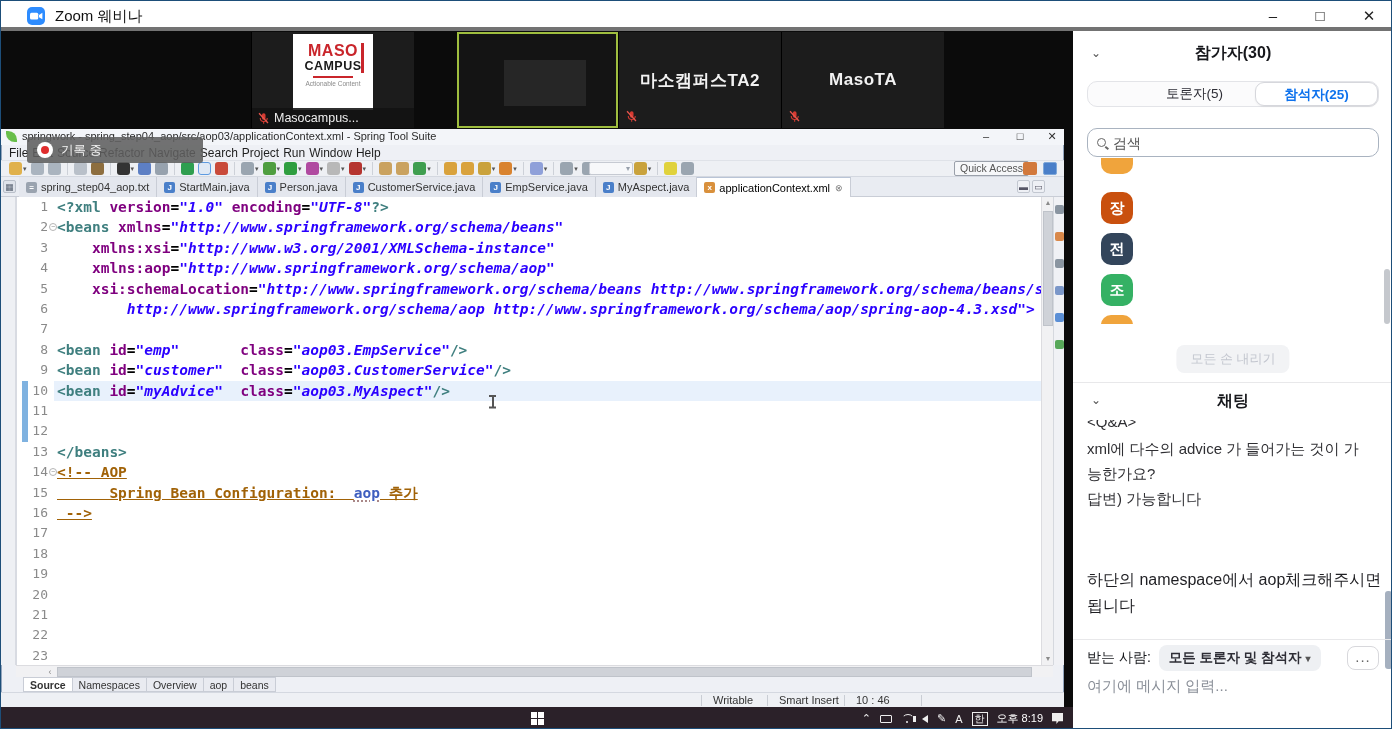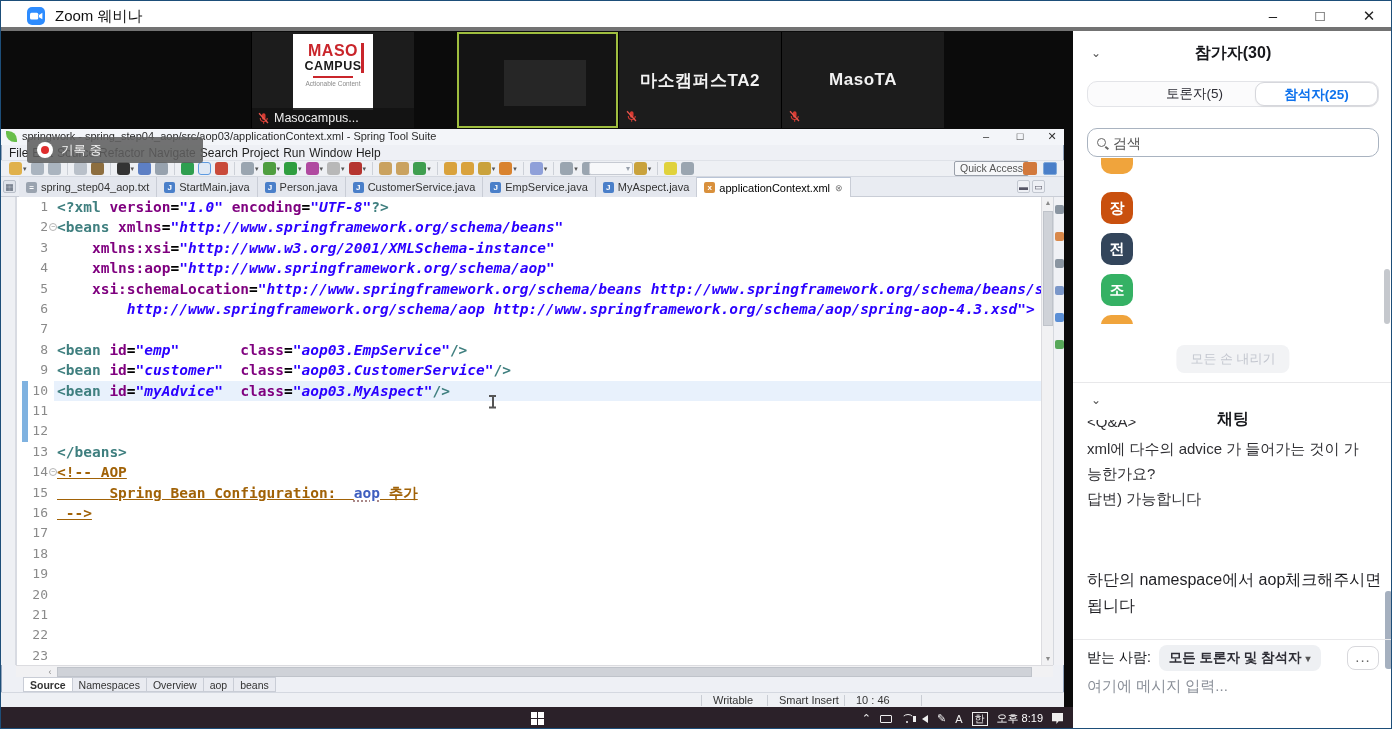--- a/index.html
+++ b/index.html
@@ -666,21 +666,21 @@
         <div class="avatar" style="top: 34px; background: rgb(201, 80, 14);">장</div>
         <div class="avatar" style="top: 75px; background: rgb(51, 69, 91);">전</div>
         <div class="avatar" style="top: 116px; background: rgb(53, 177, 100);">조</div>
         <div class="avatar" style="top: 157px; background: rgb(240, 164, 60);">지</div>
       </div>
     <div class="p-scrollthumb"></div>
     <div class="lower-hands">모든 손 내리기</div>
     <div class="p-divider" style="top:351px"></div>
 
     <div class="p-chevron" style="left:18px;top:362px">⌄</div>
-    <div class="p-title" style="top:378px">채팅</div>
+    <div class="p-title" style="top:360px">채팅</div>
     <div class="chat-scroll" id="chatmsgs">
         <div class="msg clip" style="top: 0px;">&lt;Q&amp;A&gt;</div>
         <div class="msg" style="top: 52px;">능한가요?</div>
         <div class="msg" style="top: 27px;">xml에 다수의 advice 가 들어가는 것이 가</div>
         <div class="msg" style="top: 77px;">답변) 가능합니다</div>
         <div class="msg big-msg" style="top: 157px;">하단의 namespace에서 aop체크해주시면</div>
         <div class="msg big-msg" style="top: 183px;">됩니다</div>
       </div>
     <div class="chat-thumb"></div>
     <div class="p-divider" style="top:608px"></div>

